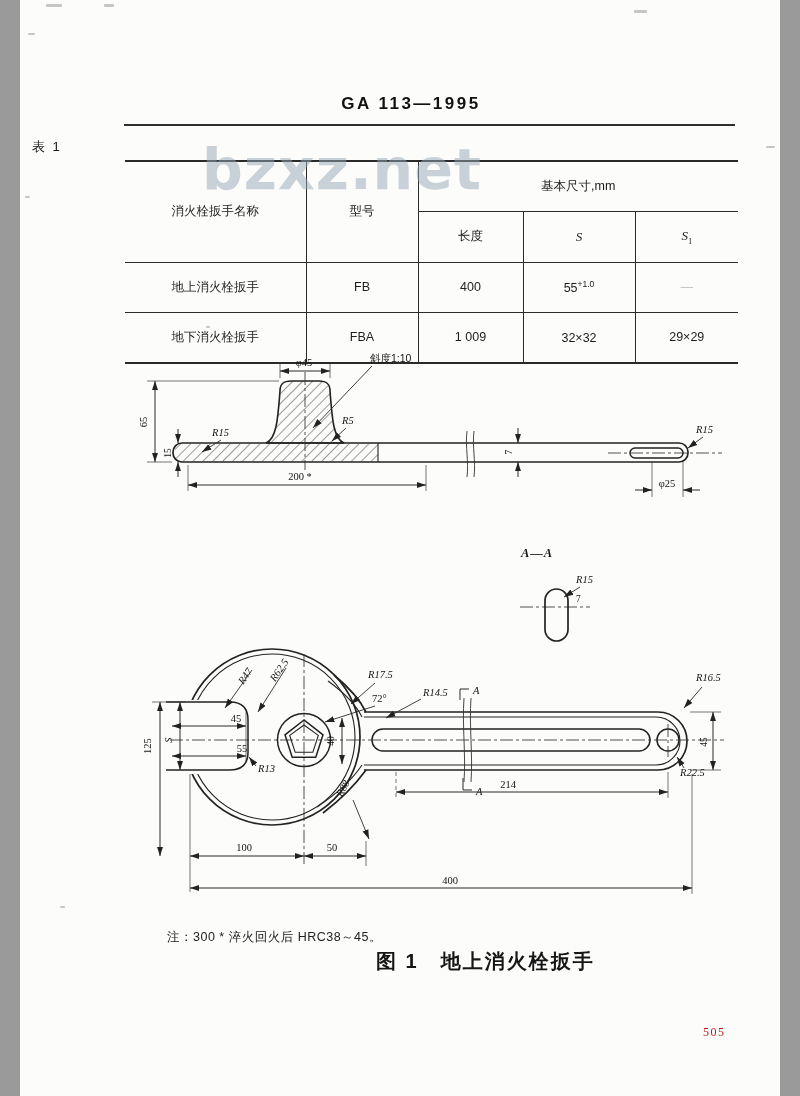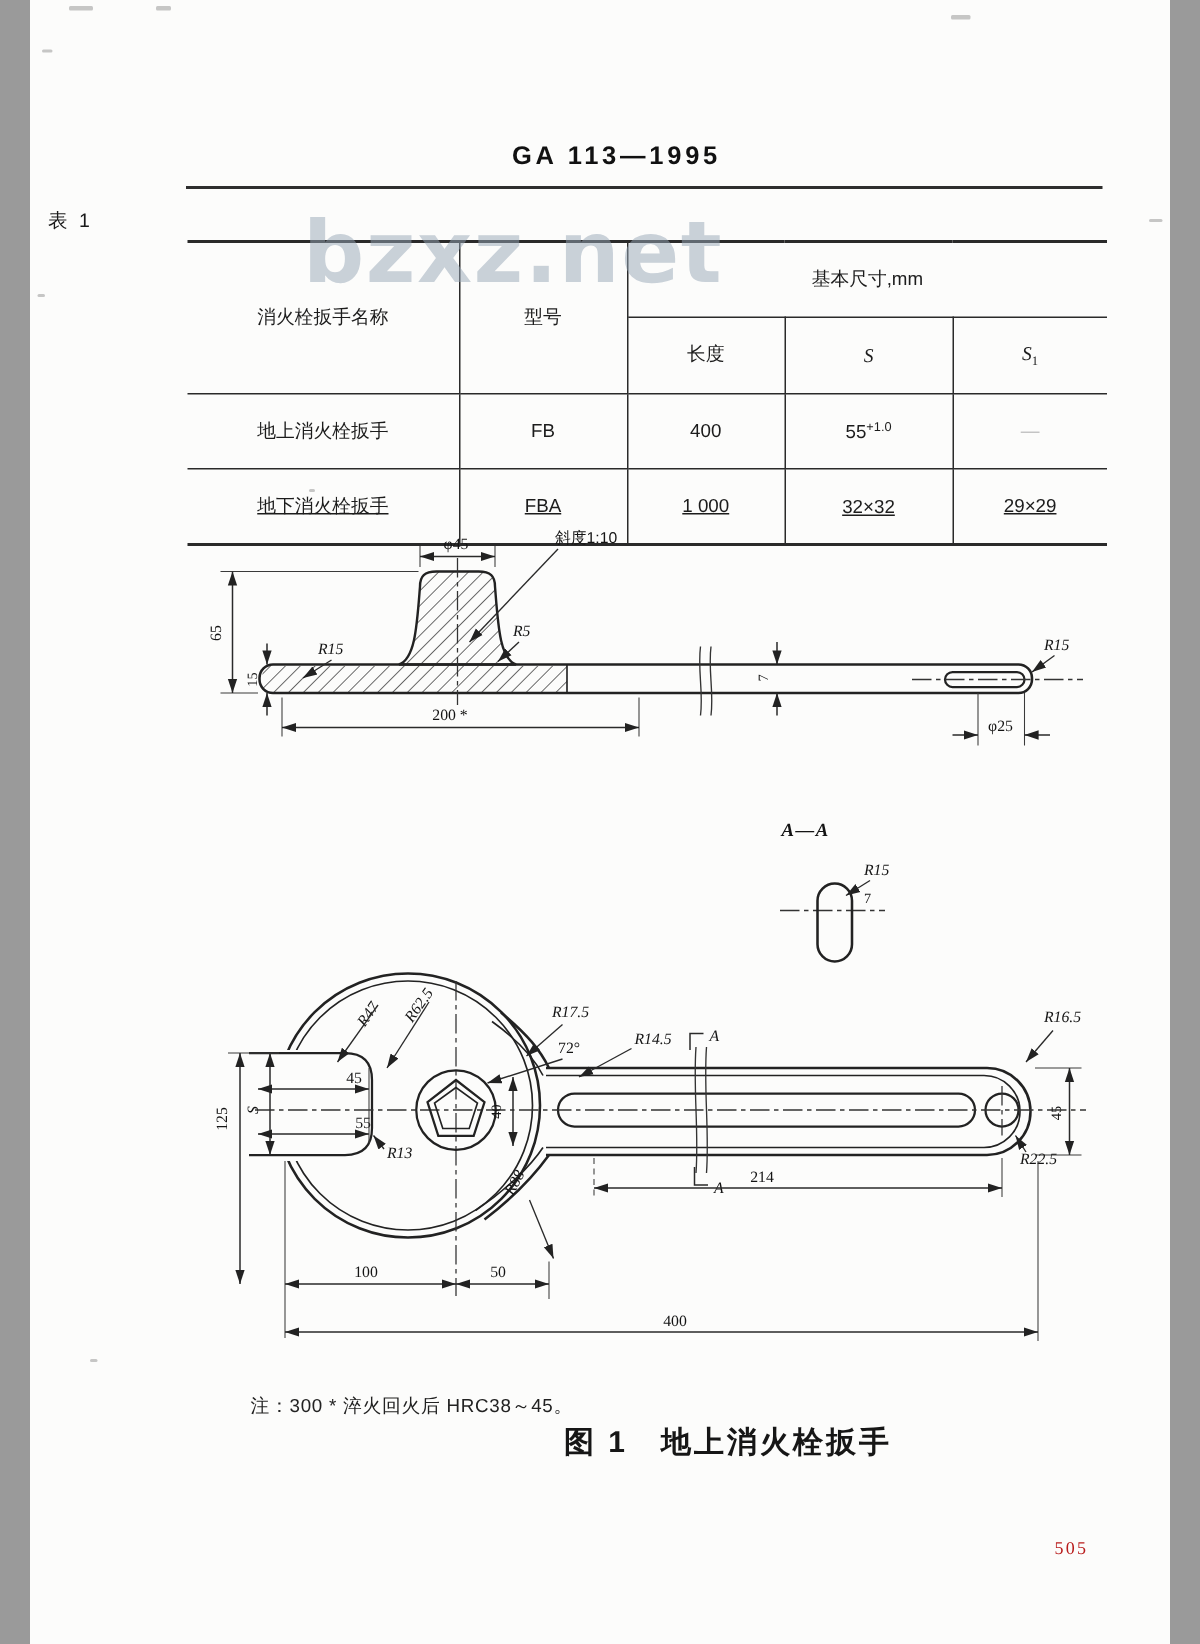--- a/index.html
+++ b/index.html
@@ -9,21 +9,21 @@
   .title{position:absolute;left:0;top:94px;width:100%;text-align:center;text-indent:22px;
          font-weight:700;font-size:17px;letter-spacing:2.5px;color:#111;}
   .rule{position:absolute;left:104px;top:124px;width:611px;height:2px;background:#2e2e2e;}
   .tcap{position:absolute;left:0;top:138px;width:100%;text-align:left;text-indent:12px;
         font-size:13px;color:#1a1a1a;letter-spacing:2px;}
   .spec{position:absolute;left:105px;top:160px;width:613px;border-collapse:collapse;table-layout:fixed;
         border-top:2px solid #2a2a2a;border-bottom:2px solid #2a2a2a;font-size:12.5px;color:#1c1c1c;
         text-align:center;z-index:1;}
   .spec td{border-right:1.1px solid #2a2a2a;border-bottom:1.1px solid #2a2a2a;padding:16px;vertical-align:middle;}
   .spec td.noR{border-right:none;}
-  .spec tr:last-child td{border-bottom:none;text-decoration:underline;}
+  .spec tr:last-child td{border-bottom:none;}
   .spec tr.hr1{height:30px;} .spec tr.hr2{height:28px;} .spec tr.dr1{height:34px;} .spec tr.dr2{height:36px;}
   .it{font-family:"Liberation Serif","DejaVu Serif",serif;font-style:italic;font-size:13px;}
   .spec sup{font-size:8.5px;vertical-align:super;letter-spacing:0;}
   .spec sub{font-size:8.5px;font-family:"Liberation Serif","DejaVu Serif",serif;}
   .faint{color:#bdbdbd;}
   .wm{position:absolute;left:182px;top:141px;font-family:"DejaVu Sans","Liberation Sans",sans-serif;
       font-weight:800;font-size:57px;line-height:1;letter-spacing:1px;color:rgba(150,166,182,.5);z-index:3;}
   .draw{position:absolute;left:0;top:0;width:800px;height:1096px;z-index:2;}
   .note{position:absolute;left:147px;top:929px;font-size:12.5px;color:#222;letter-spacing:.5px;}
   .figcap{position:absolute;left:356px;top:948px;font-size:20px;font-weight:600;color:#161616;letter-spacing:2px;}
@@ -89,21 +89,21 @@
       <tr class="dr1">
         <td>地上消火栓扳手</td>
         <td>FB</td>
         <td>400</td>
         <td><span>55</span><sup>+1.0</sup></td>
         <td class="noR faint">—</td>
       </tr>
       <tr class="dr2">
         <td>地下消火栓扳手</td>
         <td>FBA</td>
-        <td>1 000</td>
+        <td>1 009</td>
         <td><span>32×32</span><sup></sup></td>
         <td class="noR">29×29</td>
       </tr>
     </tbody>
   </table>
 
   <div class="wm">bzxz.net</div>
 
   <svg class="draw" viewBox="0 0 800 1096">
     <defs>

